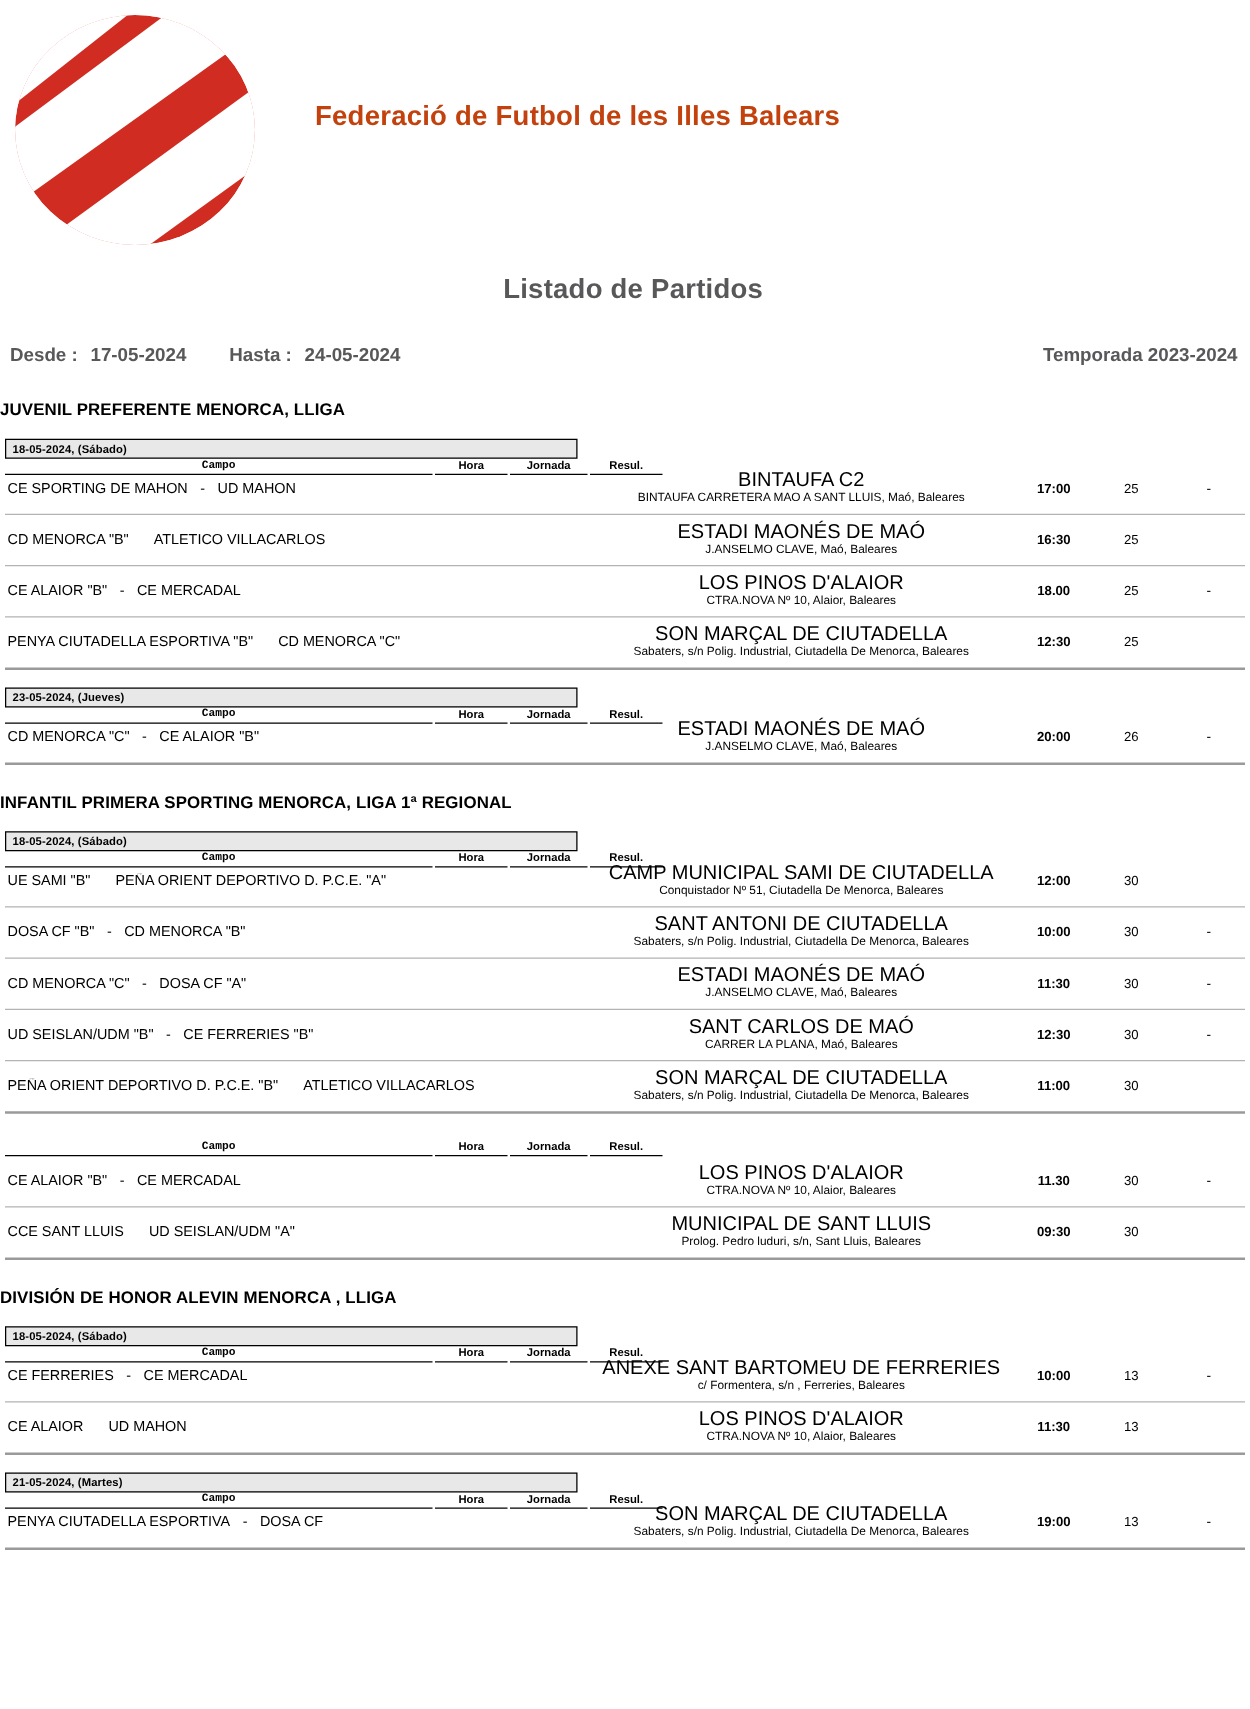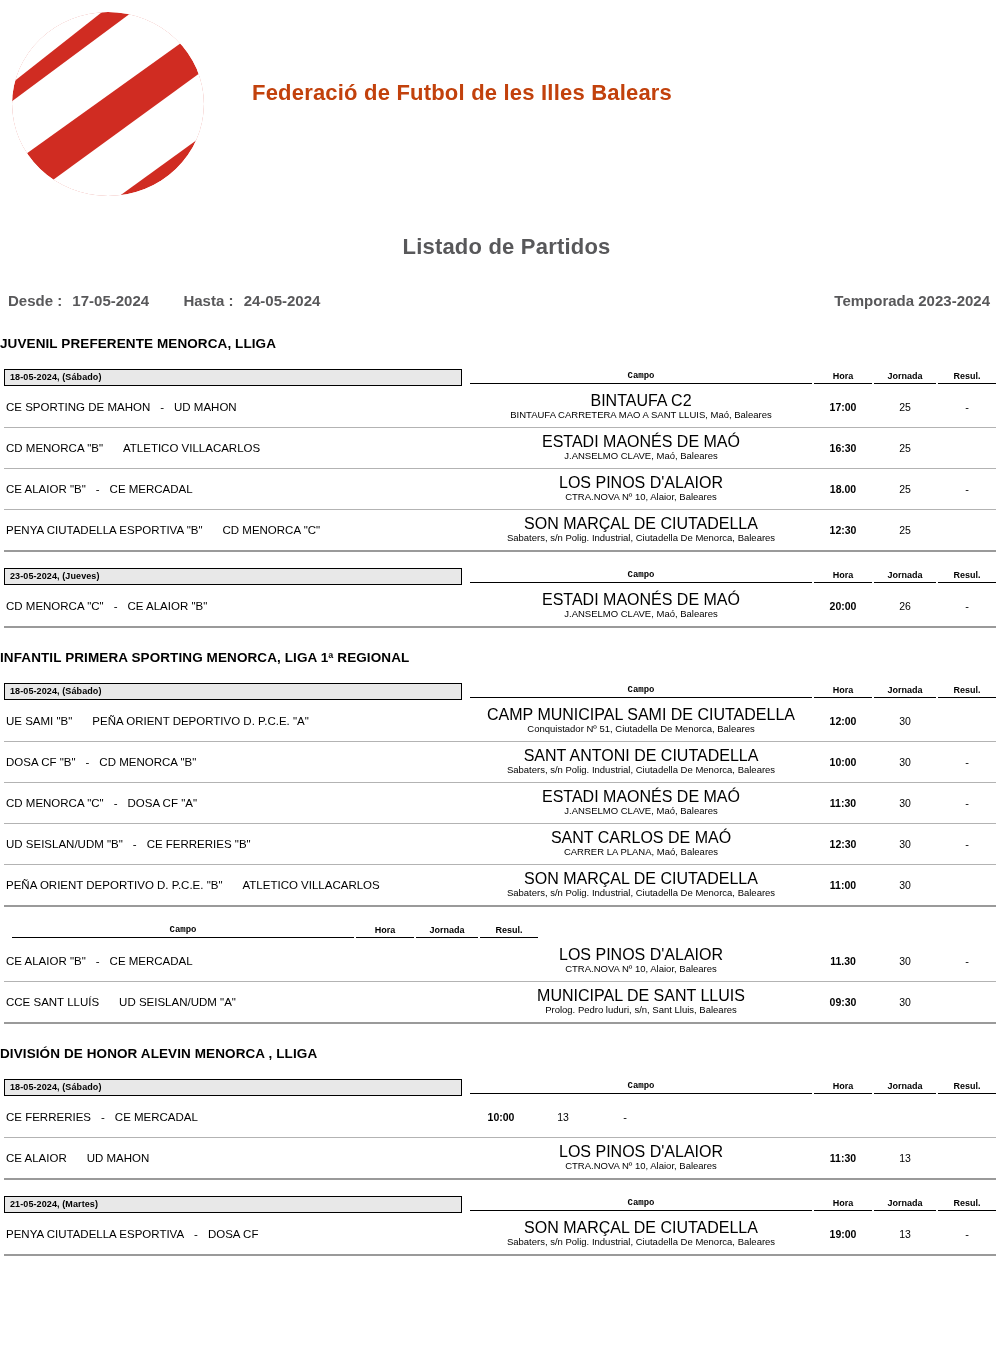--- a/index.html
+++ b/index.html
@@ -39,21 +39,21 @@
     color: #c2410c;
     letter-spacing: 0.2px;
     white-space: nowrap;
   }
 
   .doc-title {
     text-align: center;
     font-size: 22px;
     font-weight: bold;
     color: #58585a;
-    margin-top: 26px;
+    margin-top: 10px;
     letter-spacing: 0.2px;
     padding-left: 13px;
   }
 
   .daterow {
     margin-top: 32px;
     position: relative;
     height: 22px;
     padding: 0 8px;
   }
@@ -91,22 +91,23 @@
 
   
   .daytable {
     width: 992px;
     margin: 0 0 14px 4px;
     position: relative;
   }
 
   .dt-head {
     display: flex;
-    align-items: center;
+    align-items: flex-start;
     height: 20px;
+    flex-direction: column;
   }
   .dt-datebox {
     width: 458px;
     height: 17px;
     box-sizing: border-box;
     border: 1.5px solid #000;
     background: #e8e8e8;
     font-size: 9px;
     font-weight: bold;
     color: #000;
@@ -418,20 +419,24 @@
           <div class="dt-spacer"></div>
           <div class="dt-colhead">
             <div class="hdr-cell hdr-campo">Campo</div>
             <div class="hdr-cell hdr-hora">Hora</div>
             <div class="hdr-cell hdr-jorn">Jornada</div>
             <div class="hdr-cell hdr-resul">Resul.</div>
           </div>
         </div>
         <div class="dt-row">
           <div class="cell-match"><span>CE FERRERIES</span><span class="vs">-</span><span>CE MERCADAL</span></div>
+          <div class="cell-campo">
+            <div class="campo-name">ANEXE SANT BARTOMEU DE FERRERIES</div>
+            <div class="campo-addr">c/ Formentera, s/n , Ferreries, Baleares</div>
+          </div>
           <div class="cell-hora">10:00</div>
           <div class="cell-jorn">13</div>
           <div class="cell-resul">-</div>
         </div>
         <div class="dt-row last">
           <div class="cell-match"><span>CE ALAIOR</span><span class="vs"></span><span>UD MAHON</span></div>
           <div class="cell-campo">
             <div class="campo-name">LOS PINOS D'ALAIOR</div>
             <div class="campo-addr">CTRA.NOVA Nº 10, Alaior, Baleares</div>
           </div>

